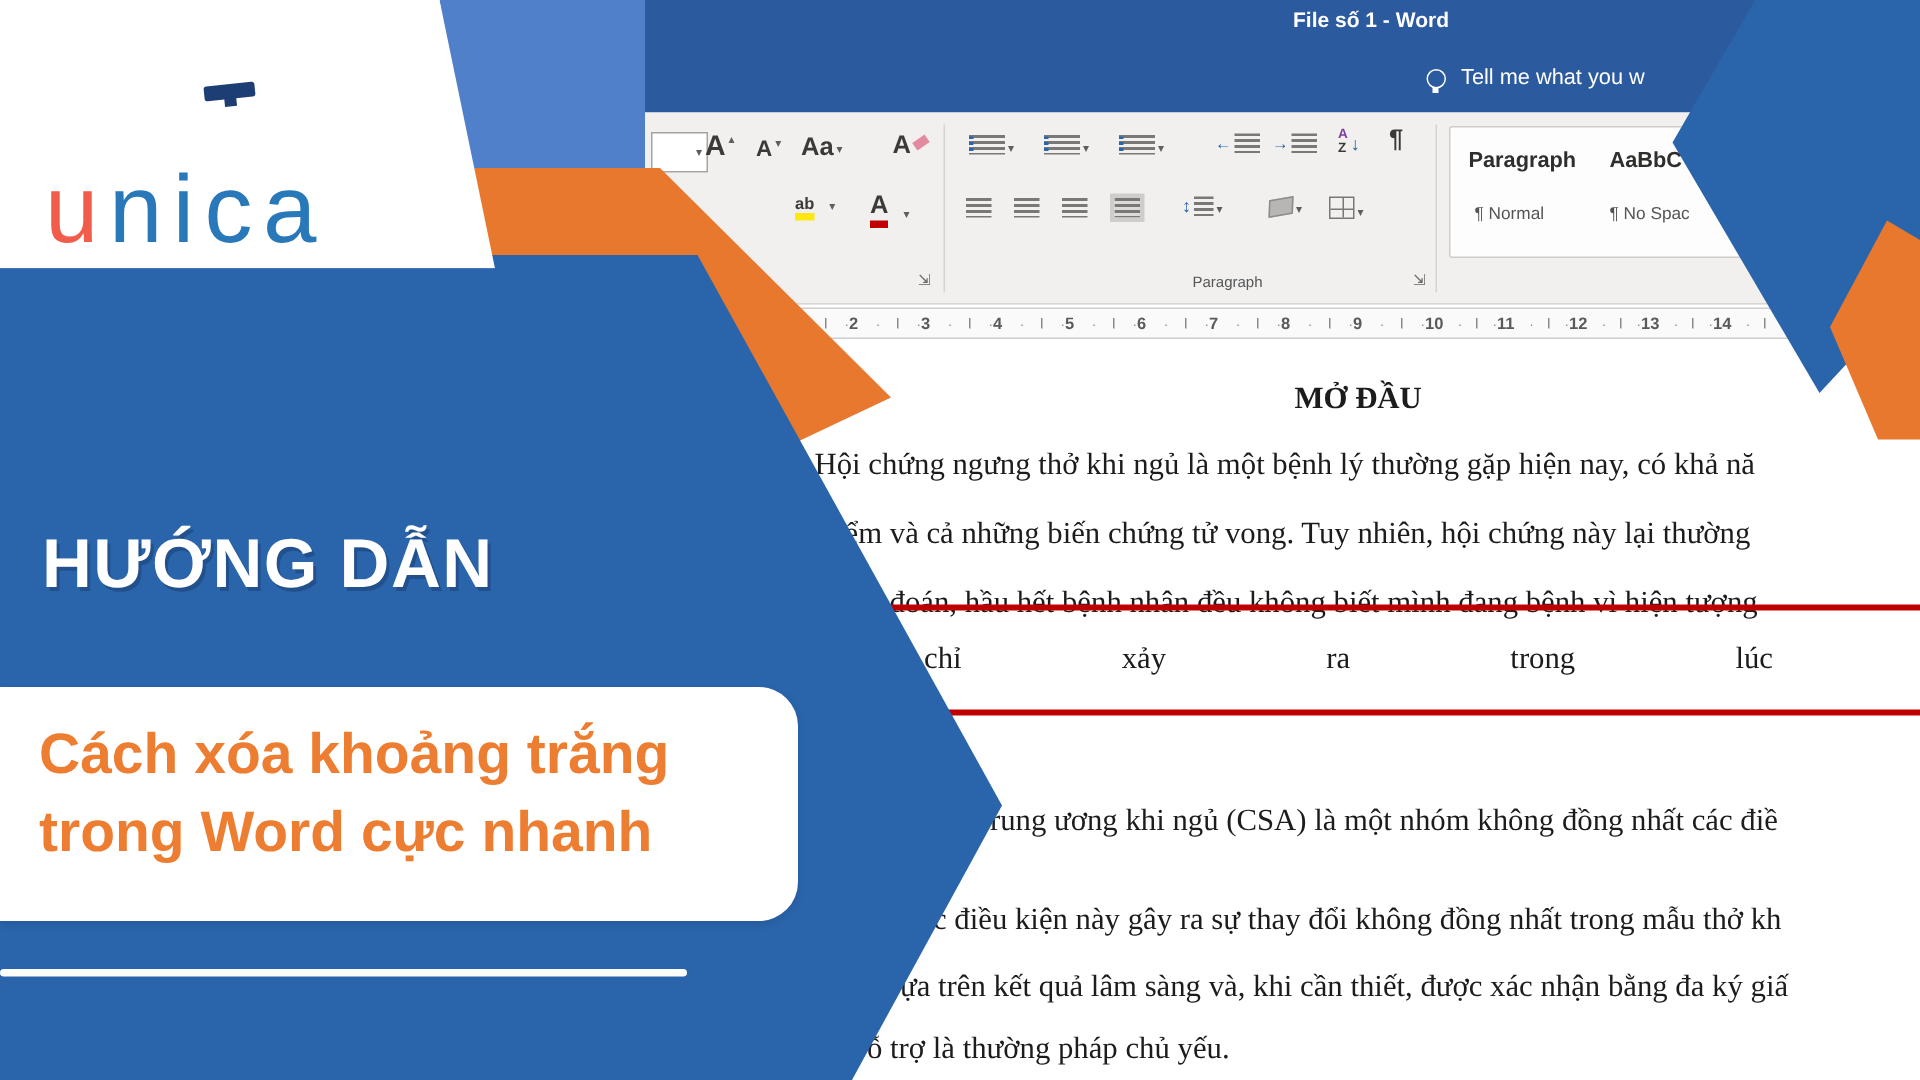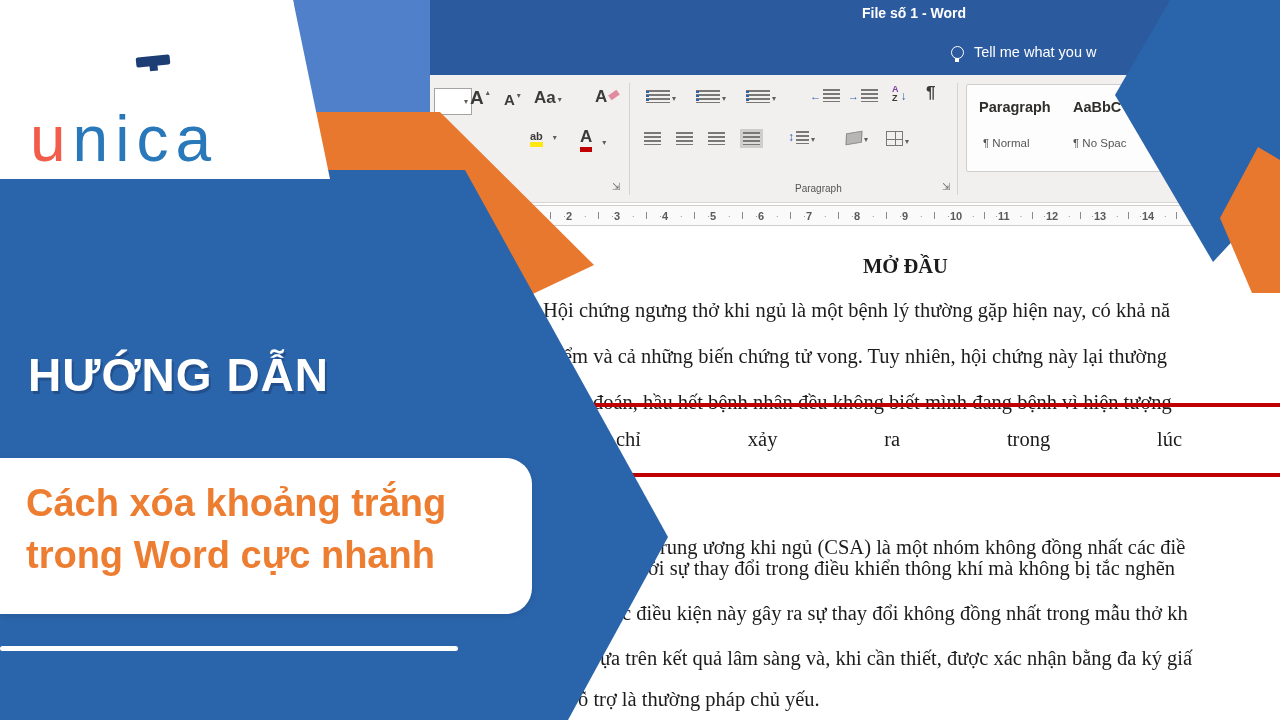--- a/index.html
+++ b/index.html
@@ -308,21 +308,20 @@
     <div class="doc-line" id="spaced-line" style="left:186px;top:201px;width:566px;">
 
     <span>chỉ</span>
         <span>xảy</span>
         <span>ra</span>
         <span>trong</span>
         <span>lúc</span>
       </div>
     <div class="redline" style="left:174px;top:246px;width:676px;"></div>
     <div class="doc-line" style="left:230px;top:285px;margin-top:24px;">rung ương khi ngủ (CSA) là một nhóm không đồng nhất các điề</div>
-    <div class="doc-line" style="left:218px;top:330px;">ởi sự thay đổi trong điều khiển thông khí mà không bị tắc nghẽn</div>
     <div class="doc-line" style="left:192px;top:375px;">c điều kiện này gây ra sự thay đổi không đồng nhất trong mẫu thở kh</div>
     <div class="doc-line" style="left:170px;top:420px;text-align:center;">ựa trên kết quả lâm sàng và, khi cần thiết, được xác nhận bằng đa ký giấ</div>
     <div class="doc-line" style="left:148px;top:461px;">ỗ trợ là thường pháp chủ yếu.</div>
   </div>
 </div>
 
 <svg class="abs" id="deco-svg" viewBox="0 0 1280 720" xmlns="http://www.w3.org/2000/svg">
   <polygon points="293,0 430,0 430,120 310,120" fill="#4f80c9"></polygon>
   <polygon points="300,112 440,112 594,265 520,300 306,190" fill="#e8782e"></polygon>
   <polygon points="0,170 465,170 668,537 568,720 0,720" fill="#2a64ab"></polygon>

